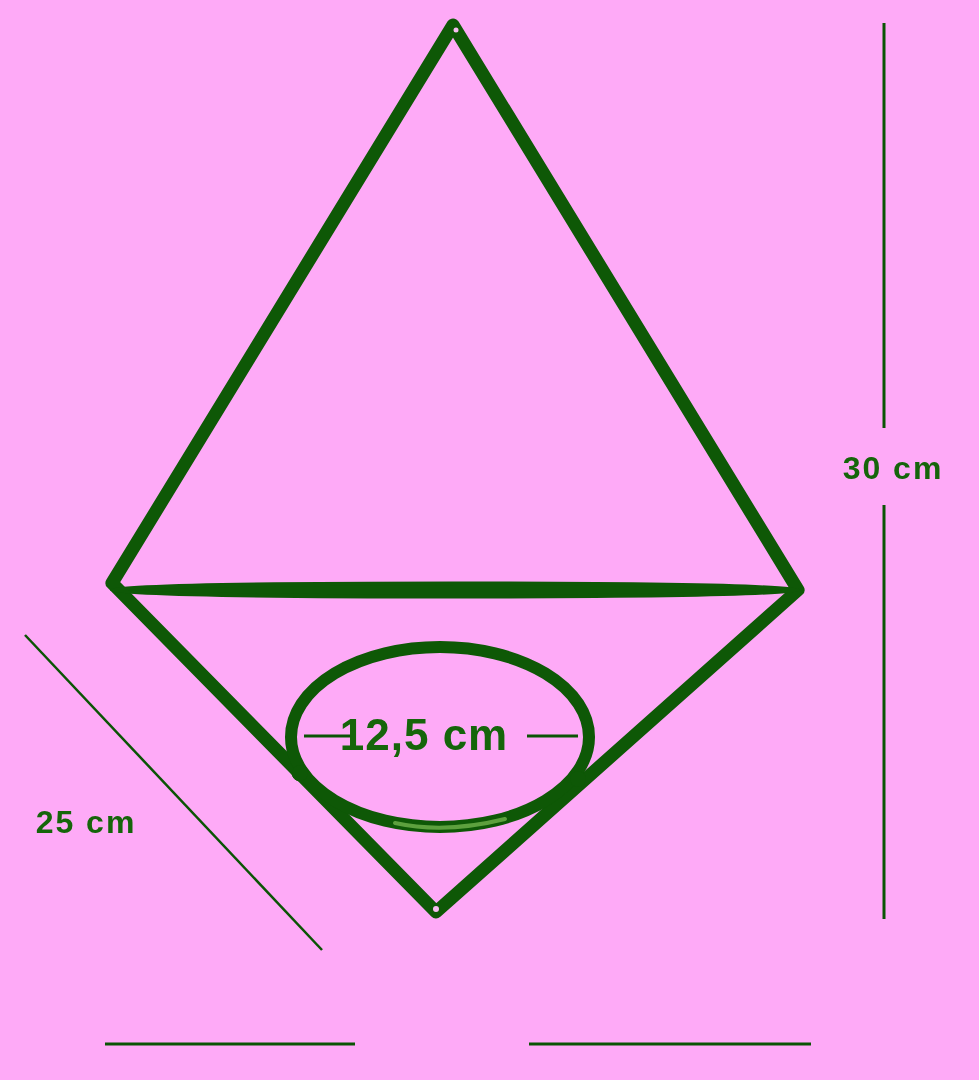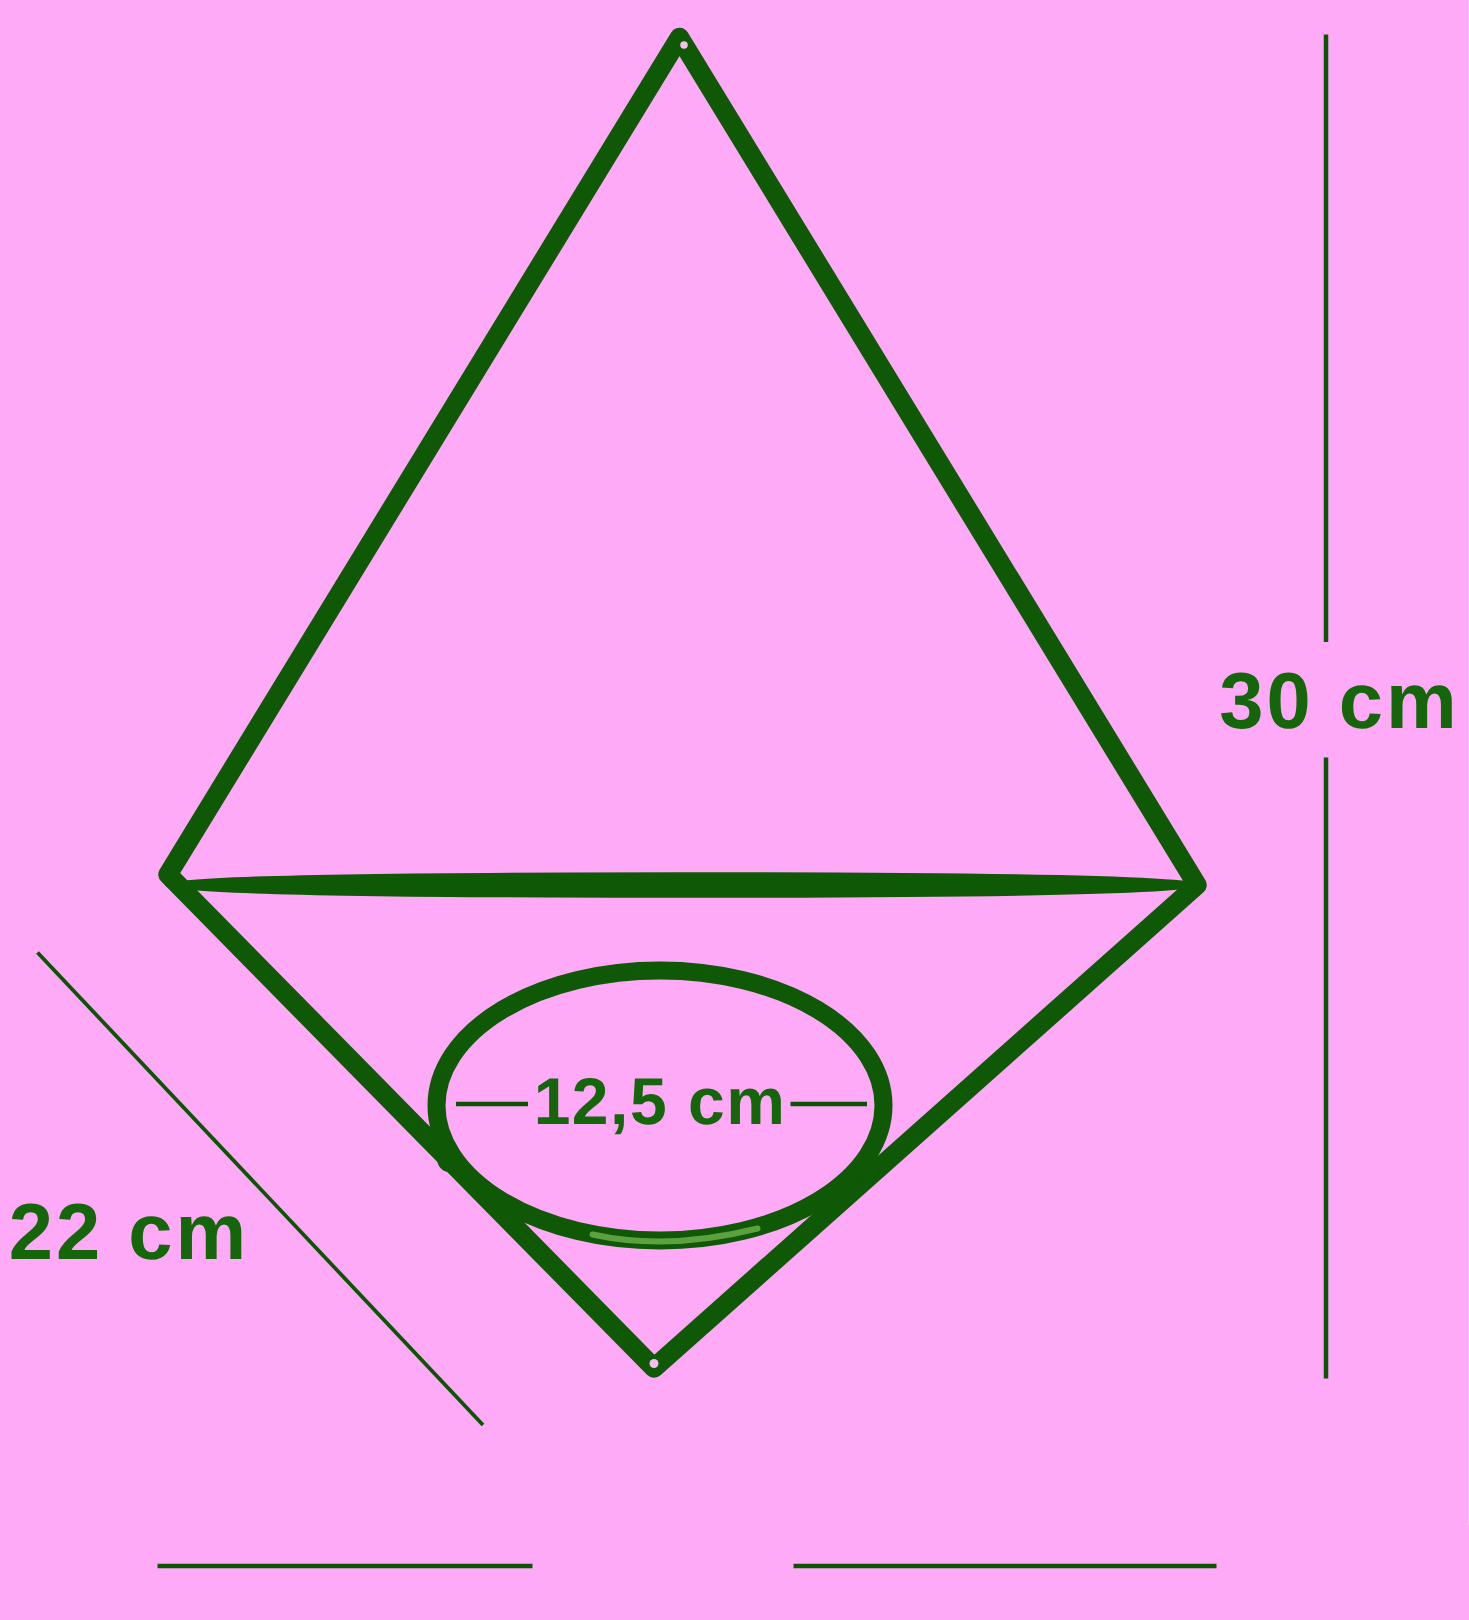--- a/index.html
+++ b/index.html
@@ -22,30 +22,30 @@
   .drawing { position: absolute; top: 0; left: 0; }
   .wire   { stroke: var(--color-wire); fill: none; }
   .wirefill { stroke: var(--color-wire); fill: var(--color-wire); }
   .dim    { stroke: var(--color-dimline); fill: none; }
   .sheen  { stroke: var(--color-sheen); fill: none; }
   .glint  { fill: var(--color-glint); stroke: none; }
   .label {
     position: absolute;
     transform: translate(-50%, -50%);
     font-weight: bold;
-    font-size: 53px;
+    font-size: 32px;
     letter-spacing: 2px;
     line-height: 1;
     color: var(--color-text);
     white-space: nowrap;
   }
   .label-height   { left: 893px; top: 468px; }
   .label-edge     { left: 86px;  top: 822px; }
   .label-width    { left: 441px; top: 1044px; }
-  .label-diameter { left: 440px; top: 735px; font-size: 44px; letter-spacing: 1px; }
+  .label-diameter { left: 424px; top: 735px; font-size: 44px; letter-spacing: 1px; }
 </style>
 </head>
 <body>
 
 <div class="stage">
 
   <svg class="drawing" width="979" height="1080" viewBox="0 0 979 1080">
 
     <polygon points="453,25 798,590 436,912 112,583" class="wire" stroke-width="13" stroke-linejoin="round"></polygon>
 
@@ -66,16 +66,16 @@
     <line x1="25" y1="635" x2="322" y2="950" class="dim" stroke-width="2.5"></line>
 
     <line x1="105" y1="1044" x2="355" y2="1044" class="dim" stroke-width="3"></line>
     <line x1="529" y1="1044" x2="811" y2="1044" class="dim" stroke-width="3"></line>
 
     <line x1="304" y1="736" x2="352" y2="736" class="dim" stroke-width="3"></line>
     <line x1="527" y1="736" x2="578" y2="736" class="dim" stroke-width="3"></line>
   </svg>
 
   <div class="label label-height">30 cm</div>
-  <div class="label label-edge">22 cm</div>
+  <div class="label label-edge">25 cm</div>
   <div class="label label-diameter">12,5 cm</div>
 
 </div>
 
 </body></html>

